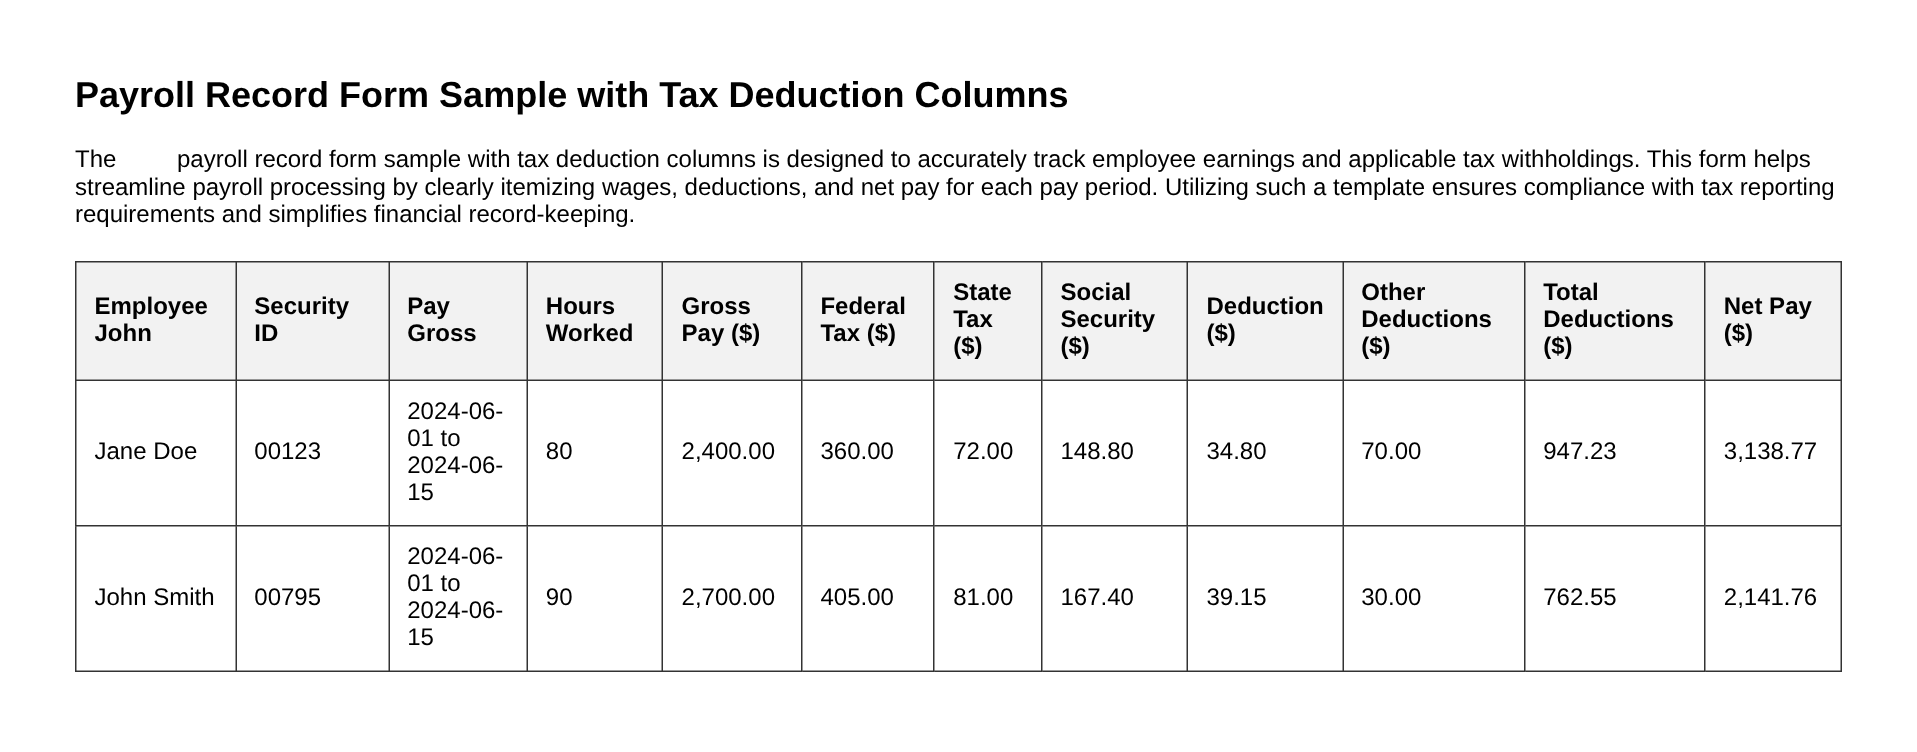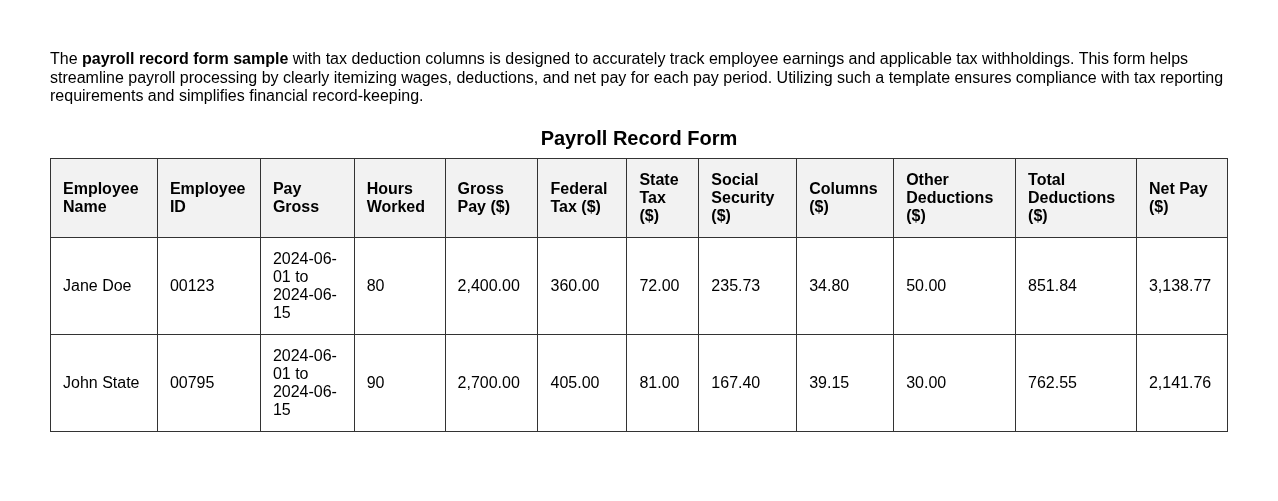--- a/index.html
+++ b/index.html
@@ -10,21 +10,21 @@
   }
   .page { padding: 50px 50px 0 50px; }
   h1 {
     font-size: 24px; font-weight: bold;
     margin: 0 0 20px 0; line-height: 28px;
   }
   p.intro {
     font-size: 16px; line-height: 18.5px;
     margin: 0 0 20px 0;
   }
-  p.intro b { font-weight: bold; }
+  p.intro b { font-weight: normal; margin-left: 36px; }
   table {
     border-collapse: collapse;
     width: 1178px;
     font-size: 16px;
   }
   caption {
     font-size: 20px; font-weight: bold;
     padding: 0 0 8px 0; line-height: 24px;
   }
   th, td {
@@ -34,71 +34,71 @@
     vertical-align: middle;
     line-height: 18px;
   }
   th { background: #f2f2f2; font-weight: bold; }
   tbody tr td { height: 64px; }
 </style>
 </head>
 <body>
 
 <div class="page">
+  <h1>Payroll Record Form Sample with Tax Deduction Columns</h1>
   <p class="intro"><span>The </span><b>payroll record form sample</b><span> with tax deduction columns is designed to accurately track employee earnings and applicable tax withholdings. This form helps streamline payroll processing by clearly itemizing wages, deductions, and net pay for each pay period. Utilizing such a template ensures compliance with tax reporting requirements and simplifies financial record-keeping.</span></p>
 
   <table>
-    <caption>Payroll Record Form</caption>
     <colgroup>
       <col style="width:107px">
         <col style="width:103px">
         <col style="width:94px">
         <col style="width:91px">
       <col style="width:93px">
         <col style="width:89px">
         <col style="width:72px">
         <col style="width:98px">
       <col style="width:97px">
         <col style="width:122px">
         <col style="width:121px">
         <col style="width:91px">
     </colgroup>
     <thead>
       <tr>
-        <th>Employee Name</th>
-        <th>Employee ID</th>
+        <th>Employee John</th>
+        <th>Security ID</th>
         <th>Pay Gross</th>
         <th>Hours Worked</th>
         <th>Gross Pay ($)</th>
         <th>Federal Tax ($)</th>
         <th>State Tax ($)</th>
         <th>Social Security ($)</th>
-        <th>Columns ($)</th>
+        <th>Deduction ($)</th>
         <th>Other Deductions ($)</th>
         <th>Total Deductions ($)</th>
         <th>Net Pay ($)</th>
       </tr>
     </thead>
     <tbody>
       <tr>
         <td>Jane Doe</td>
         <td>00123</td>
         <td>2024-06-01 to 2024-06-15</td>
         <td>80</td>
         <td>2,400.00</td>
         <td>360.00</td>
         <td>72.00</td>
-        <td>235.73</td>
+        <td>148.80</td>
         <td>34.80</td>
-        <td>50.00</td>
-        <td>851.84</td>
+        <td>70.00</td>
+        <td>947.23</td>
         <td>3,138.77</td>
       </tr>
       <tr>
-        <td>John State</td>
+        <td>John Smith</td>
         <td>00795</td>
         <td>2024-06-01 to 2024-06-15</td>
         <td>90</td>
         <td>2,700.00</td>
         <td>405.00</td>
         <td>81.00</td>
         <td>167.40</td>
         <td>39.15</td>
         <td>30.00</td>
         <td>762.55</td>

